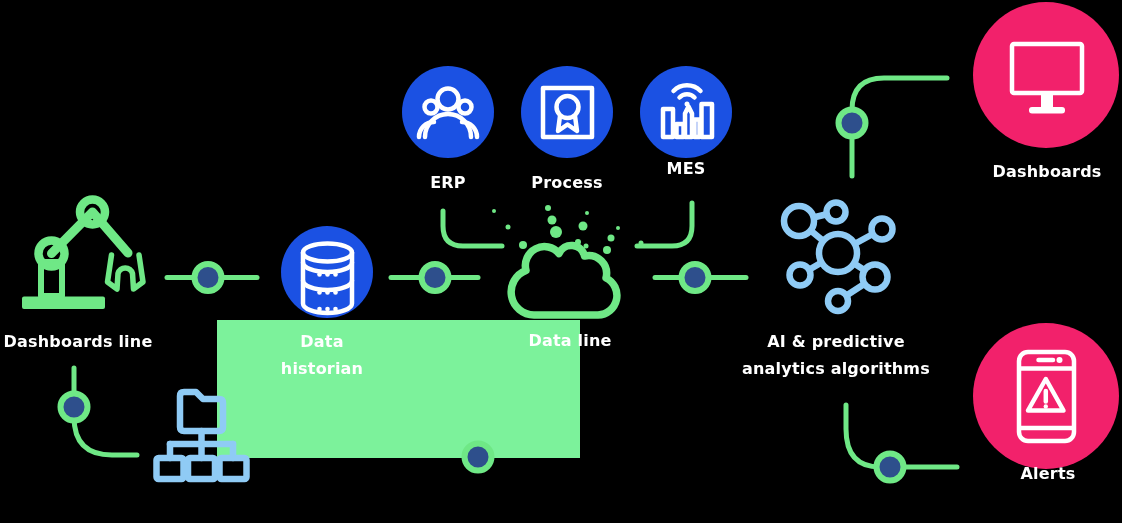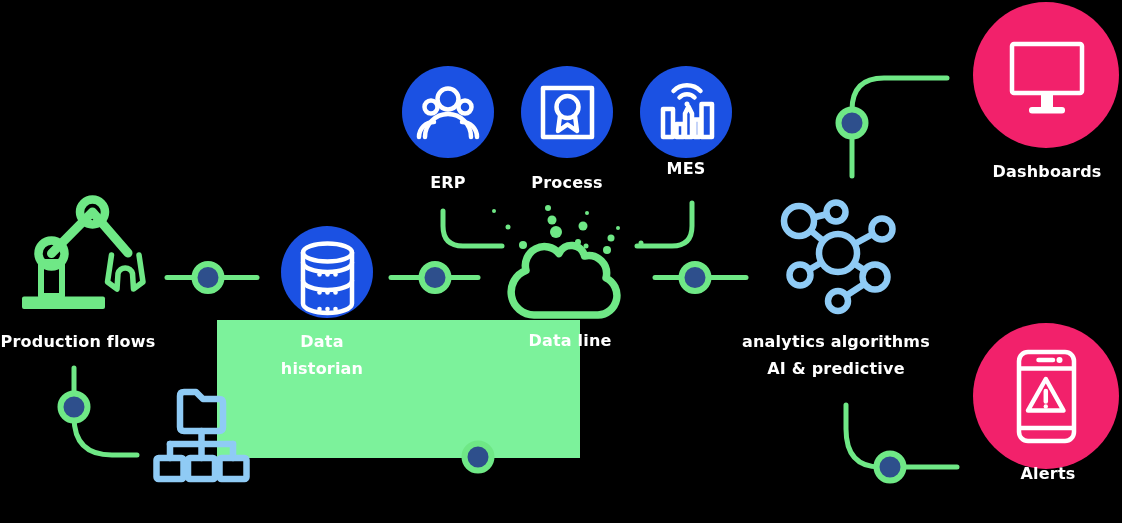--- a/index.html
+++ b/index.html
@@ -191,37 +191,37 @@
         <circle class="wfill" cx="1059.5" cy="360" r="3"></circle>
         <path class="wicon" stroke-width="4" d="M1021 368.5 H1072"></path>
         <path class="wicon" stroke-width="4" d="M1021 428 H1072"></path>
         <path class="wicon" stroke-width="4" d="M1045.8 379 L1063.5 410.5 H1028 Z"></path>
         <path class="wicon" stroke-width="3.5" d="M1045.8 391 V401.5"></path>
         <circle class="wfill" cx="1045.8" cy="406.5" r="2.2"></circle>
       </g>
     </g>
   </svg>
 
-  <div class="label" style="left:78px; top:342px">Production flows</div>
+  <div class="label" style="left:78px; top:342px">Dashboards line</div>
 
   <div class="label" style="left:322px; top:355px">
     <div class="ln">Data</div>
     <div class="ln">historian</div>
   </div>
 
   <div class="label" style="left:570px; top:341px">Data line</div>
 
   <div class="label" style="left:448px; top:183px">ERP</div>
 
   <div class="label" style="left:567px; top:183px">Process</div>
 
   <div class="label" style="left:686px; top:169px">MES</div>
 
   <div class="label" style="left:836px; top:355px">
+    <div class="ln">AI &amp; predictive</div>
     <div class="ln">analytics algorithms</div>
-    <div class="ln">AI &amp; predictive</div>
   </div>
 
   <div class="label" style="left:1047px; top:172px">Dashboards</div>
 
   <div class="label" style="left:1048px; top:474px">Alerts</div>
 
 </div>
 
 </body></html>

